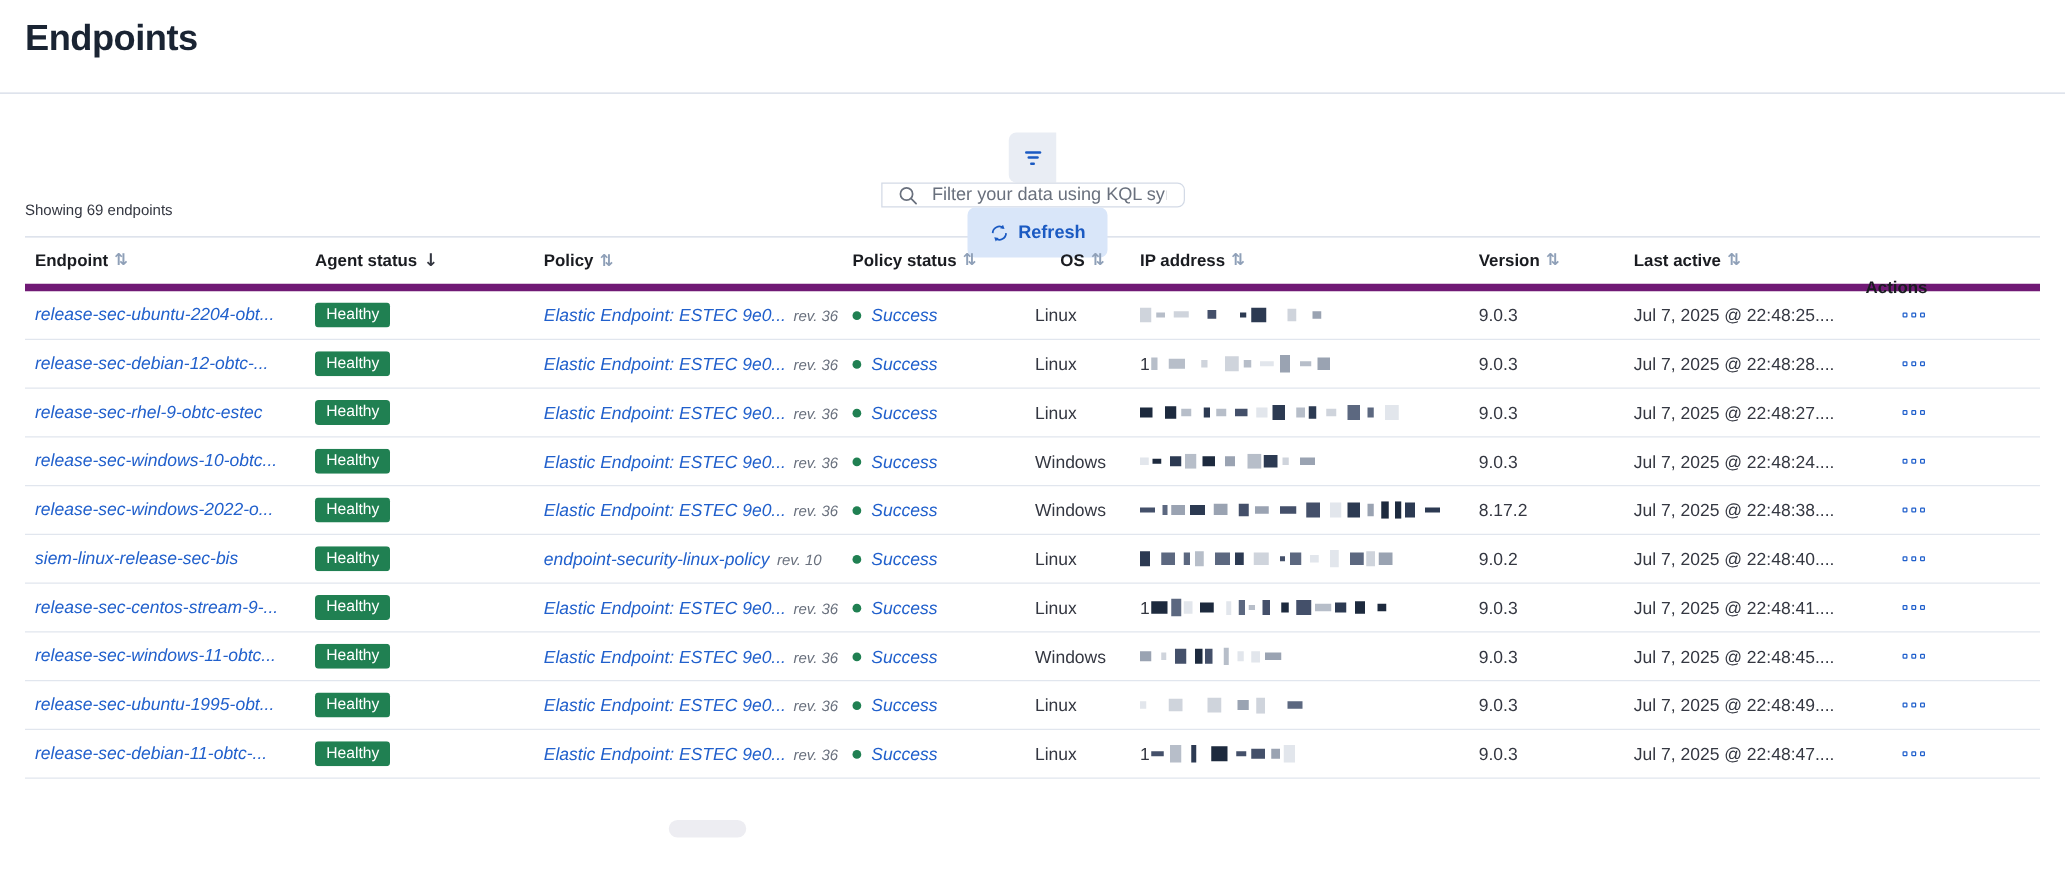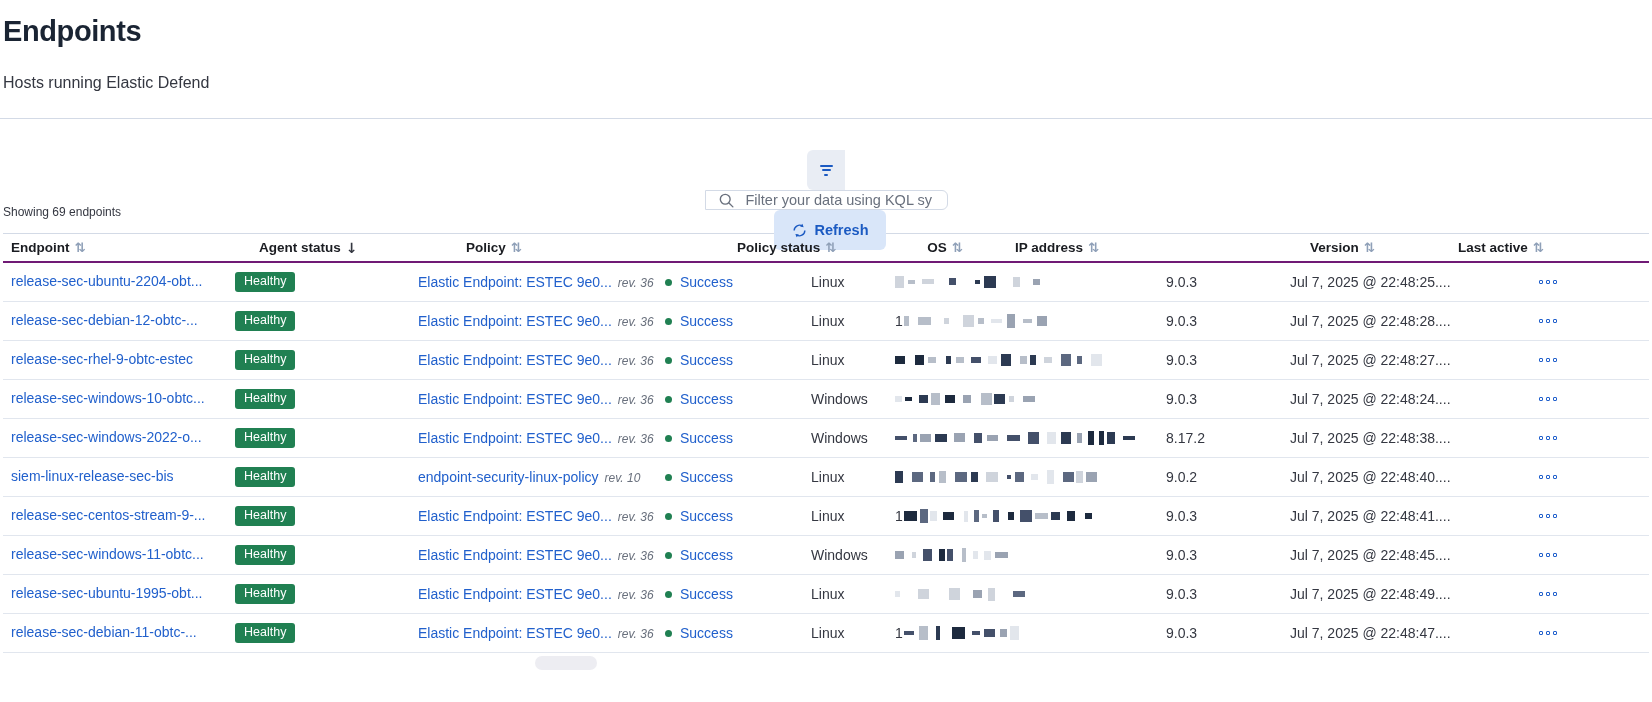--- a/index.html
+++ b/index.html
@@ -3,21 +3,21 @@
 <meta charset="utf-8">
 <style>
   * { box-sizing: border-box; }
   html,body { margin:0; padding:0; }
   body {
     width:1652px; height:702px; overflow:hidden;
     background:#fff; color:#343741;
     font-family:"Liberation Sans", sans-serif;
     position:relative;
   }
-  .container { padding:0 3px; }
+  .container { padding:0 20px; }
 
   
   .page-title {
     margin:14px 0 0 0; font-size:29px; line-height:34px;
     font-weight:700; color:#1a2433; letter-spacing:-0.4px;
   }
   .page-subtitle { margin-top:26px; font-size:16px; color:#343741; }
   .page-divider { height:1px; background:#d3dae6; margin-top:26px; }
 
   
@@ -64,22 +64,22 @@
     display:flex; align-items:center; padding:0 14px;
     font-size:14.5px; color:#343741; white-space:nowrap; cursor:pointer;
   }
 
   
   .summary { margin-top:15px; font-size:12px; color:#343741; }
 
   
   .endpoint-table { margin-top:14px; }
   .thead {
-    display:flex; align-items:center; height:30px;
-    border-top:1px solid #d3dae6; border-bottom:2px solid #701a75;gap:24px;
+    display:flex; align-items:center; height:44px;
+    border-top:1px solid #d3dae6; border-bottom:6px solid #701a75;
   }
   .th {
     display:flex; align-items:center; gap:5px;
     font-size:13.5px; font-weight:700; color:#1a1c21;
     padding-left:8px; white-space:nowrap; overflow:hidden; cursor:pointer;
   }
   .sort-glyph { font-size:13px; color:#8fa0b8; font-family:"DejaVu Sans",sans-serif; }
   .sort-glyph.sorted { color:#343741; font-size:14px; }
   .trow {
     display:flex; align-items:center; height:39px;
@@ -90,21 +90,21 @@
   .c1 { width:183px; flex:0 0 183px; }
   .c2 { width:247px; flex:0 0 247px; display:flex; align-items:baseline; }
   .c3 { width:146px; flex:0 0 146px; display:flex; align-items:center; }
   .c4 { width:84px;  flex:0 0 84px;justify-content:center; }
   .c5 { width:271px; flex:0 0 271px; display:flex; align-items:center; }
   .c6 { width:124px; flex:0 0 124px; }
   .c7 { width:192px; flex:0 0 192px; }
   .c8 { flex:1 1 auto; display:flex; justify-content:flex-end; padding-right:90px; }
   .th.c8 { justify-content:flex-end;margin-top:42px; }
 
-  .link { color:var(--link-blue,#2160cc); text-decoration:none; cursor:pointer; }
+  .link { color:var(--link-blue,#2160cc); text-decoration:none; cursor:pointer;font-style:italic; }
   .endpoint-link { font-weight:500; display:inline-block; max-width:100%; overflow:hidden; text-overflow:ellipsis; }
   .policy-link { overflow:hidden; text-overflow:ellipsis; flex:0 1 auto;text-align:right; }
   .rev { font-size:12px; color:#69707d; margin-left:6px; flex:0 0 auto;font-style:italic; }
   .status-dot {
     width:7px; height:7px; border-radius:50%;
     background:var(--success-green,#208052); margin-right:8px; flex:0 0 auto;
   }
   .badge-healthy {
     display:inline-block; background:var(--success-green,#208052); color:#fff;
     font-size:12.5px; font-weight:500; line-height:1.25;
@@ -127,21 +127,20 @@
     border-radius:8px; background:#ededf2;
   }
 
   .icon-svg { display:block; }
 </style>
 </head>
 <body>
 
 <div class="container">
   <h1 class="page-title">Endpoints</h1>
-  <div class="page-subtitle">Hosts running Elastic Defend</div>
 </div>
 <div class="page-divider"></div>
 
 <div class="container">
   <div class="toolbar">
     <button class="filter-toggle">
       <span class="filter-lines">
           <i></i>
           <i></i>
           <i></i>

